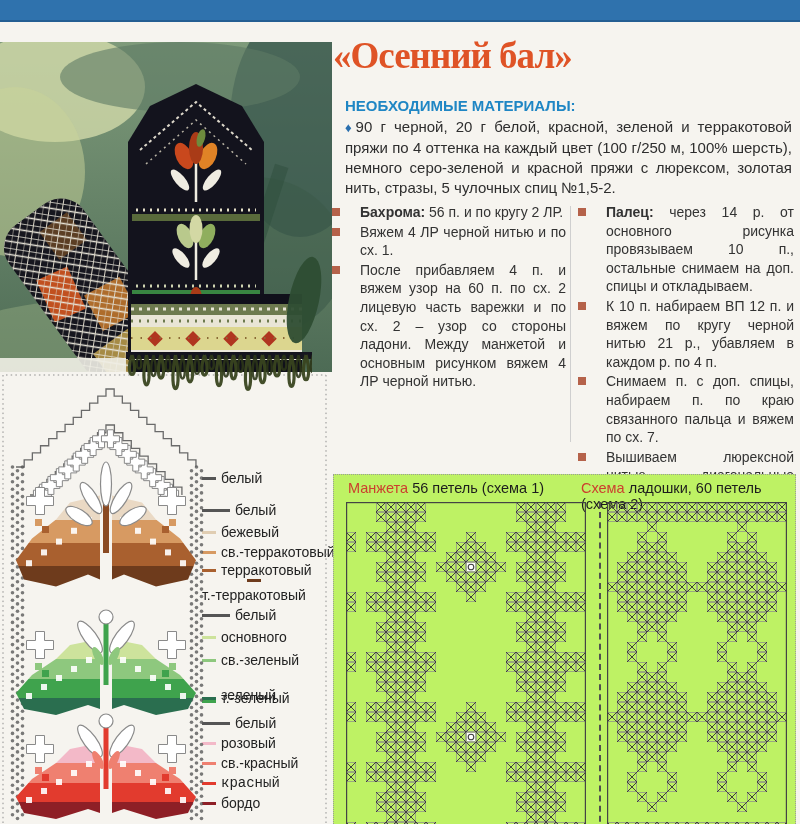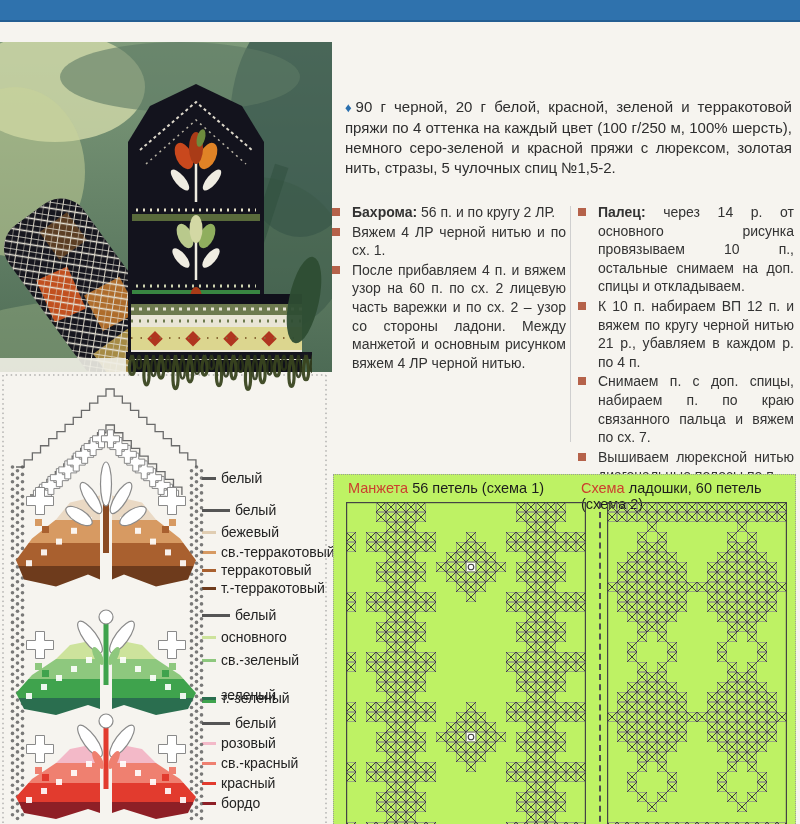--- a/index.html
+++ b/index.html
@@ -17,21 +17,21 @@
   .title{position:absolute;left:333px;top:34px;width:460px;
          font-family:"Liberation Serif",serif;font-weight:bold;font-size:37px;
          color:var(--title);letter-spacing:-1px}
   .materials{position:absolute;left:345px;top:97px;width:447px}
   .mat-head{font-size:15px;font-weight:bold;color:var(--blue);margin-bottom:3px}
   .mat-text{font-size:15px;line-height:20px;text-align:justify;color:#2e2e2e}
   .diamond{color:#2a6fae;font-size:13px}
   .col{position:absolute;top:203px;font-size:14px;line-height:18.6px;text-align:justify}
   .col-left{left:332px;width:234px}
   .col-right{left:578px;width:216px}
-  .it{display:flex;gap:12px;margin-bottom:1px}
+  .it{display:flex;gap:20px;margin-bottom:1px}
   .bu{flex:none;width:8px;height:8px;background:var(--bullet);margin-top:5px}
   .it p{margin:0;flex:1}
   .col-divider{position:absolute;left:570px;top:206px;width:1px;height:236px;background:#cfcfcf}
   .left-chart{position:absolute;left:0;top:373px;width:332px;height:451px;z-index:1}
   .legend-item{position:absolute;display:flex;align-items:center;gap:5px;height:18px;
                margin-top:-9px;font-size:14px;color:#222;white-space:nowrap}
   .tick{display:inline-block;height:3px;flex:none}
   .schemes{position:absolute;left:333px;top:474px;width:463px;height:374px;
            border:1px dotted #9a9a9a;border-bottom:none;background:#bef264;z-index:1}
   .caption{position:absolute;top:5px;font-size:14.5px;color:#1d1d1d}
@@ -173,22 +173,24 @@
         <path d="M143.5,3 C135.5,28.9 151.5,28.9 143.5,3" stroke="#2c3618" stroke-width="2.4" fill="none" opacity="0.9"></path>
         <path d="M151,3 C142,31 160,31 151,3" stroke="#39451f" stroke-width="3.2" fill="none" opacity="0.95"></path>
         <path d="M158,3 C150,22.599999999999998 166,22.599999999999998 158,3" stroke="#2c3618" stroke-width="2.4" fill="none" opacity="0.9"></path>
         <path d="M165.5,3 C156.5,45 174.5,45 165.5,3" stroke="#39451f" stroke-width="3.2" fill="none" opacity="0.95"></path>
         <path d="M172.5,3 C164.5,32.4 180.5,32.4 172.5,3" stroke="#2c3618" stroke-width="2.4" fill="none" opacity="0.9"></path>
         <path d="M180,3 C171,36 189,36 180,3" stroke="#39451f" stroke-width="3.2" fill="none" opacity="0.95"></path>
         <path d="M187,3 C179,26.099999999999998 195,26.099999999999998 187,3" stroke="#2c3618" stroke-width="2.4" fill="none" opacity="0.9"></path>
       </svg>
   </div>
 
+  <div class="title">«Осенний бал»</div>
 
   <div class="materials">
+    <div class="mat-head">НЕОБХОДИМЫЕ МАТЕРИАЛЫ:</div>
     <div class="mat-text"><span class="diamond">♦</span><span>90 г черной, 20 г белой, красной, зеленой и терракотовой пряжи по 4 оттенка на каждый цвет (100 г/250 м, 100% шерсть), немного серо-зеленой и красной пряжи с люрексом, золотая нить, стразы, 5 чулочных спиц №1,5-2.</span></div>
   </div>
 
   <div class="col col-left" id="col-left">
       <div class="it">
         <span class="bu"></span>
         <p><b>Бахрома: </b>56 п. и по кругу 2 ЛР.</p>
       </div>
       <div class="it">
         <span class="bu"></span>
@@ -655,21 +657,21 @@
         <span>бежевый</span>
       </div>
       <div class="legend-item" style="left: 202px; top: 552px;">
         <span class="tick" style="width: 14px; background: rgb(215, 154, 98);"></span>
         <span>св.-терракотовый</span>
       </div>
       <div class="legend-item" style="left: 202px; top: 570px;">
         <span class="tick" style="width: 14px; background: rgb(169, 96, 47);"></span>
         <span>терракотовый</span>
       </div>
-      <div class="legend-item" style="left: 202px; top: 588px;">
+      <div class="legend-item" style="left: 202px; top: 588px; flex-direction: column;">
         <span class="tick" style="width: 14px; background: rgb(110, 59, 28);"></span>
         <span>т.-терракотовый</span>
       </div>
       <div class="legend-item" style="left: 202px; top: 615px;">
         <span class="tick" style="width: 28px; background: rgb(85, 85, 85);"></span>
         <span>белый</span>
       </div>
       <div class="legend-item" style="left: 202px; top: 637px;">
         <span class="tick" style="width: 14px; background: rgb(205, 227, 156);"></span>
         <span>основного</span>
@@ -691,21 +693,21 @@
         <span>белый</span>
       </div>
       <div class="legend-item" style="left: 202px; top: 743px;">
         <span class="tick" style="width: 14px; background: rgb(243, 185, 200);"></span>
         <span>розовый</span>
       </div>
       <div class="legend-item" style="left: 202px; top: 763px; justify-content: center;">
         <span class="tick" style="width: 14px; background: rgb(239, 128, 112);"></span>
         <span>св.-красный</span>
       </div>
-      <div class="legend-item" style="left: 202px; top: 783px;">
+      <div class="legend-item" style="left: 202px; top: 783px; font-family: Liberation Mono, monospace;">
         <span class="tick" style="width: 14px; background: rgb(226, 59, 46);"></span>
         <span>красный</span>
       </div>
       <div class="legend-item" style="left: 202px; top: 803px;">
         <span class="tick" style="width: 14px; background: rgb(142, 31, 38);"></span>
         <span>бордо</span>
       </div>
     </div>
 
   <div class="schemes">

